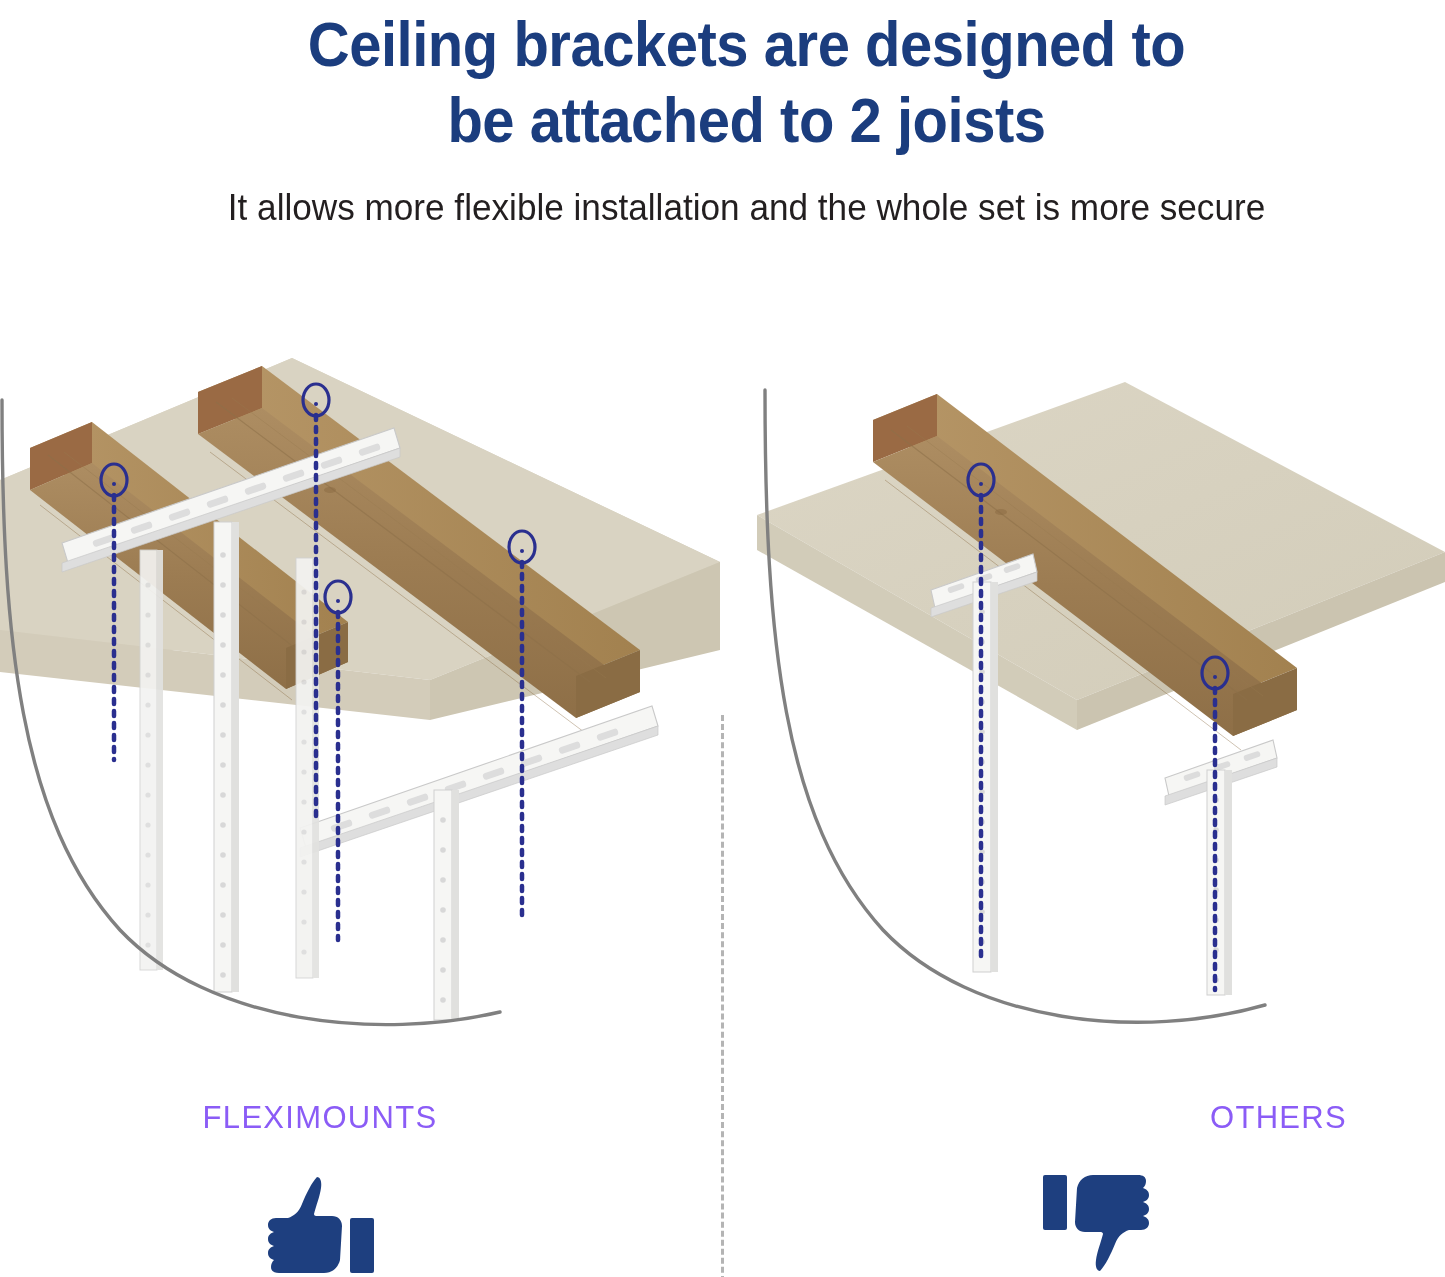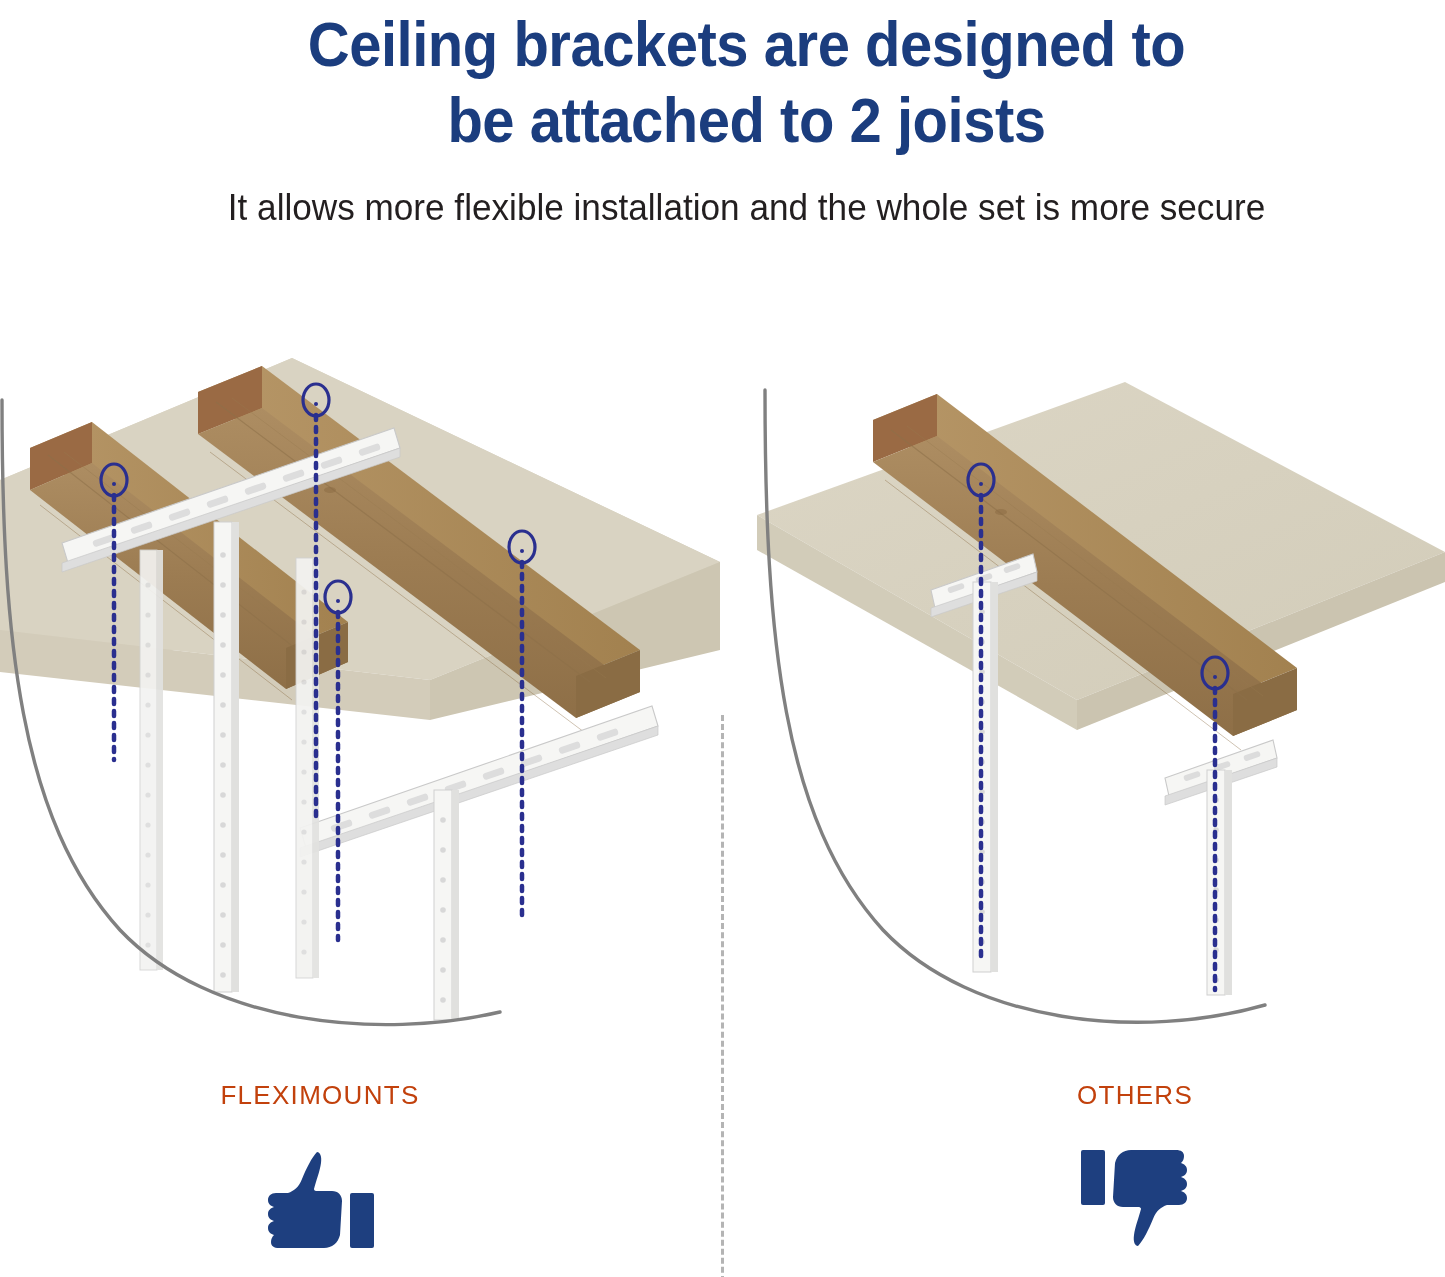--- a/index.html
+++ b/index.html
@@ -88,28 +88,29 @@
     width: 1445px;
     height: 197px;
   }
   .foot-col {
     position: absolute;
     top: 0;
     width: 500px;
     text-align: center;
   }
   .foot-left  { left: 70px; }
-  .foot-right { left: 885px; }
+  .foot-right { left: 847px; text-align: right; }
   .foot-label {
     font-family: "Liberation Sans", sans-serif;
-    font-size: 26px;
+    font-size: 31px;
     letter-spacing: 1.3px;
-    color: #c2410c;
+    color: #8b5cf6;
     font-weight: 400;
     white-space: nowrap;
+    margin-top: 20px;
   }
   .foot-icon {
     margin-top: 38px;
     display: flex;
     justify-content: center;
   }
   .foot-icon svg { display: block; }
 </style>
 </head>
 <body>

